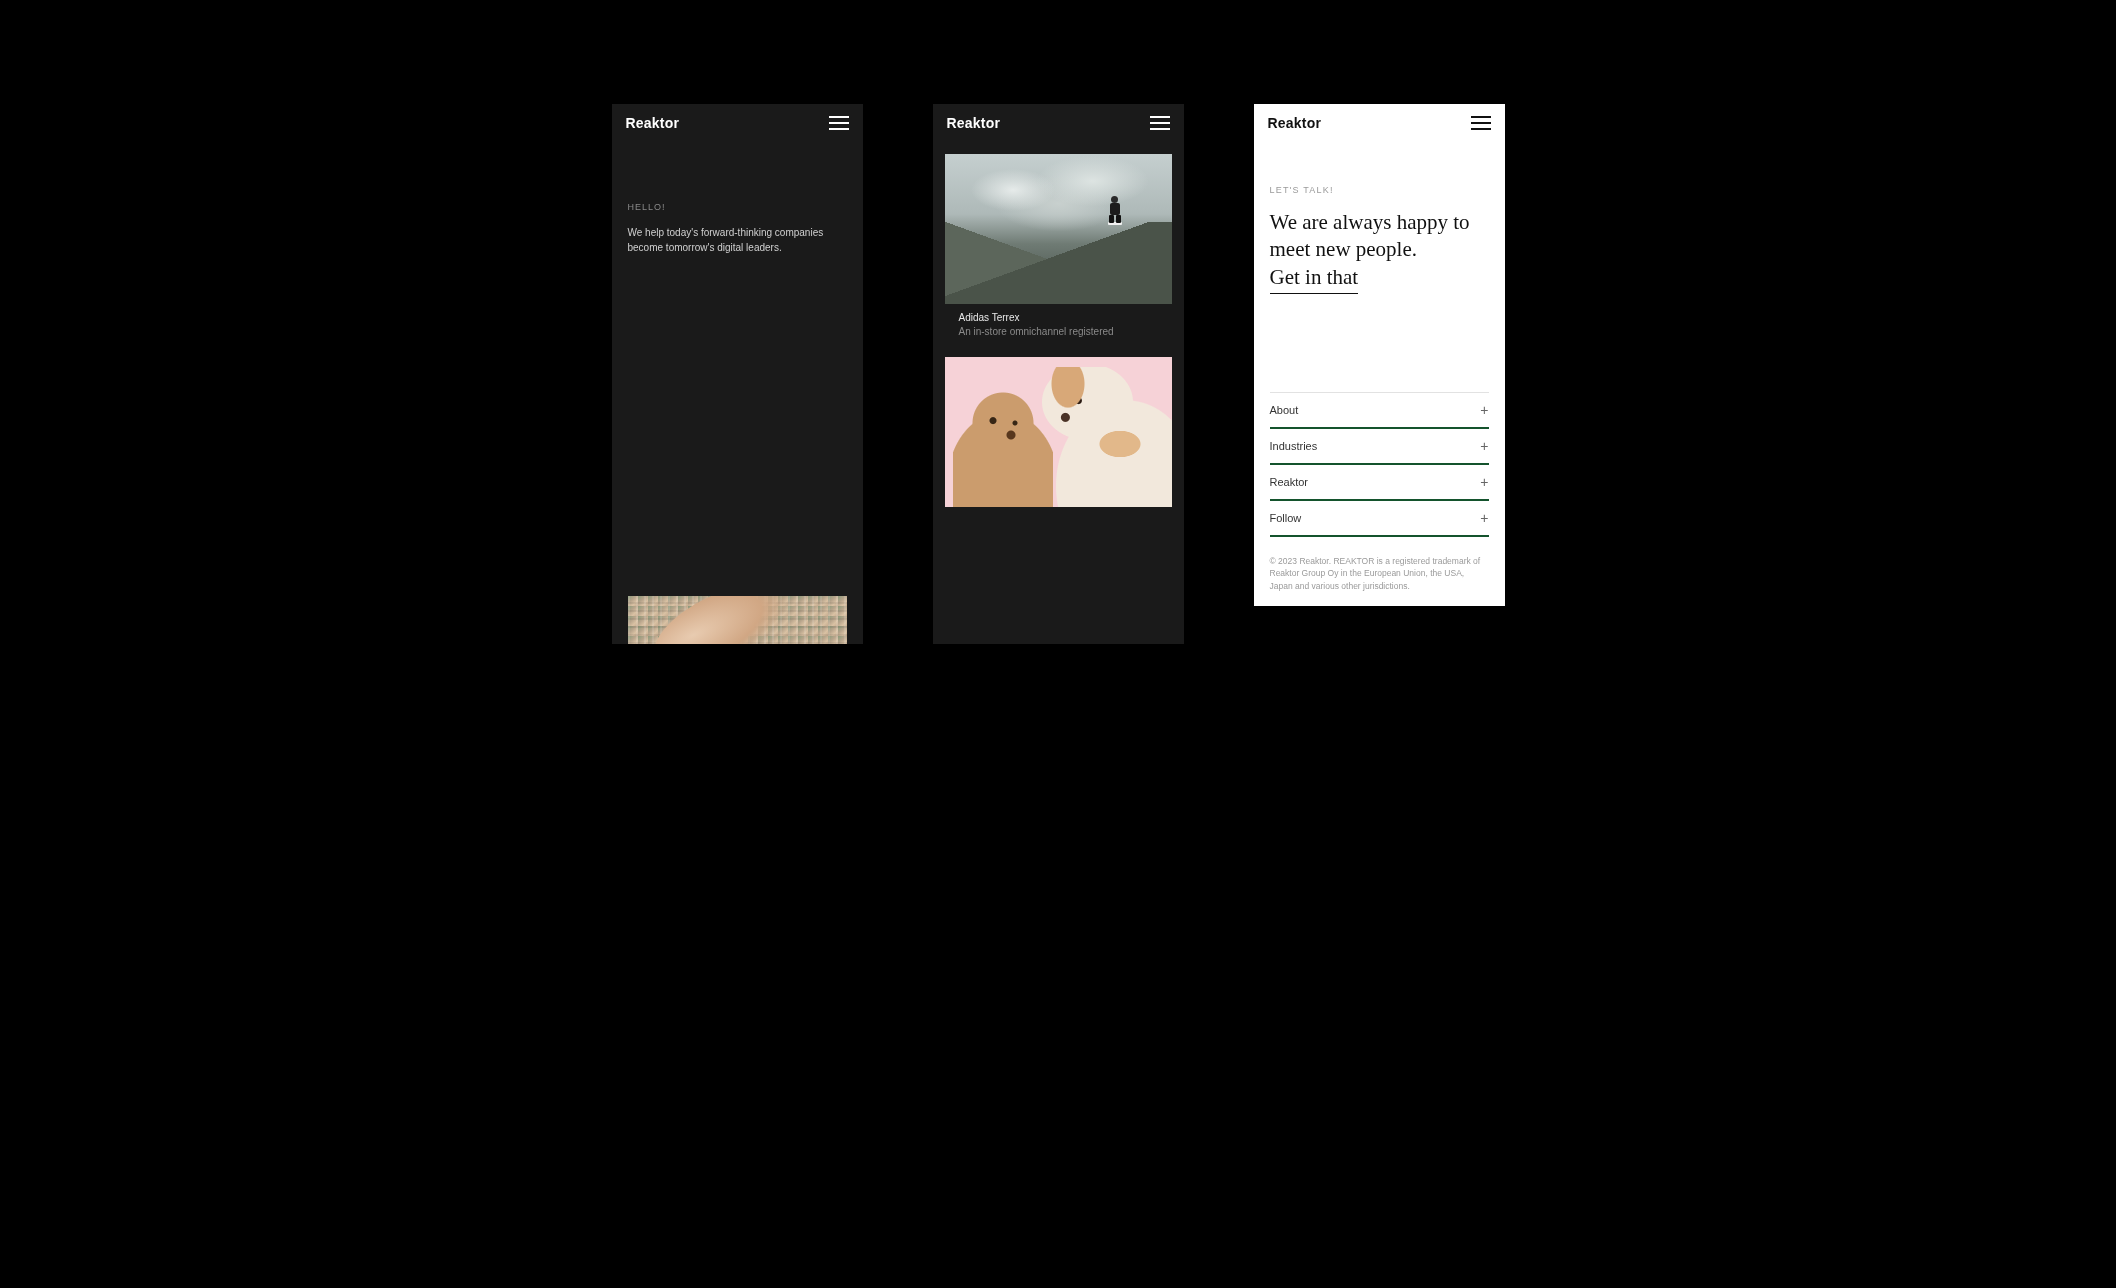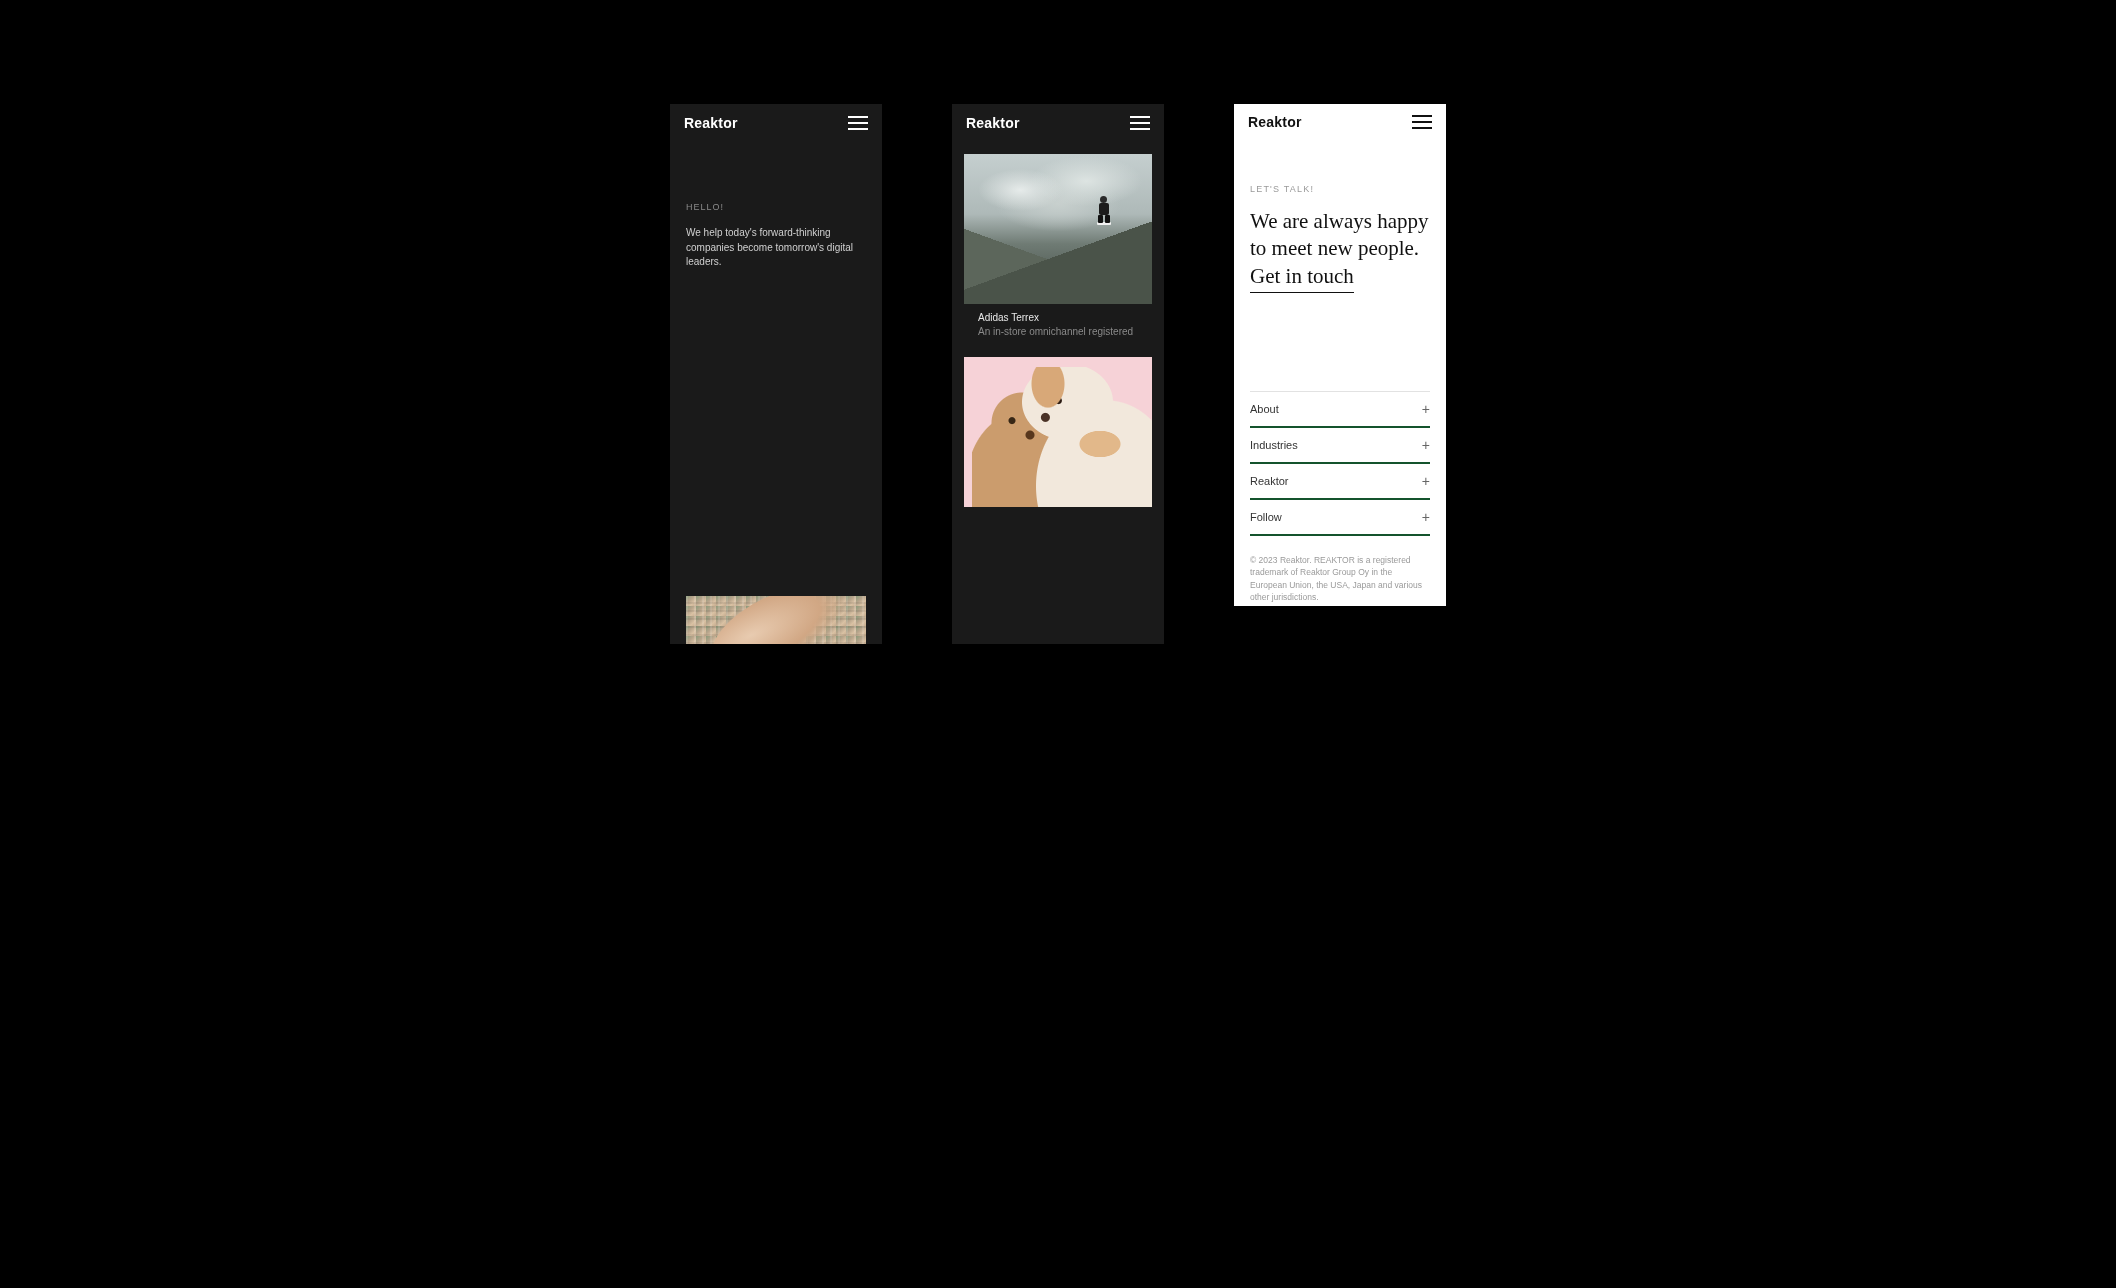--- a/index.html
+++ b/index.html
@@ -9,21 +9,21 @@
     font-family: -apple-system, BlinkMacSystemFont, "Helvetica Neue", Arial, sans-serif;
     display: flex;
     align-items: flex-start;
     justify-content: center;
     gap: 70px;
     padding-top: 104px;
     min-height: 860px;
   }
 
   .phone {
-    width: 212px;
+    width: 251px;
     border-radius: 0;
     overflow: hidden;
     flex: 0 0 auto;
     display: flex;
     flex-direction: column;
   }
   .phone.dark { background: #1a1a1a; color: #fff; }
   .phone.light { background: #fff; color: #111; }
 
   
@@ -251,21 +251,21 @@
       <span></span>
         <span></span>
         <span></span>
     </div>
   </div>
   <div class="s3-body">
     <div class="s3-eyebrow">LET'S TALK!</div>
     <div class="serif-hero light">
       <span>We are always happy to meet new people.</span>
       <br>
-      <span class="cta-line">Get in touch</span>
+      <span class="cta-line">Get in that</span>
     </div>
 
     <div class="accordion">
       <div class="acc-row">
         <span>About</span>
         <span class="plus">+</span>
       </div>
       <div class="acc-row">
         <span>Industries</span>
         <span class="plus">+</span>

